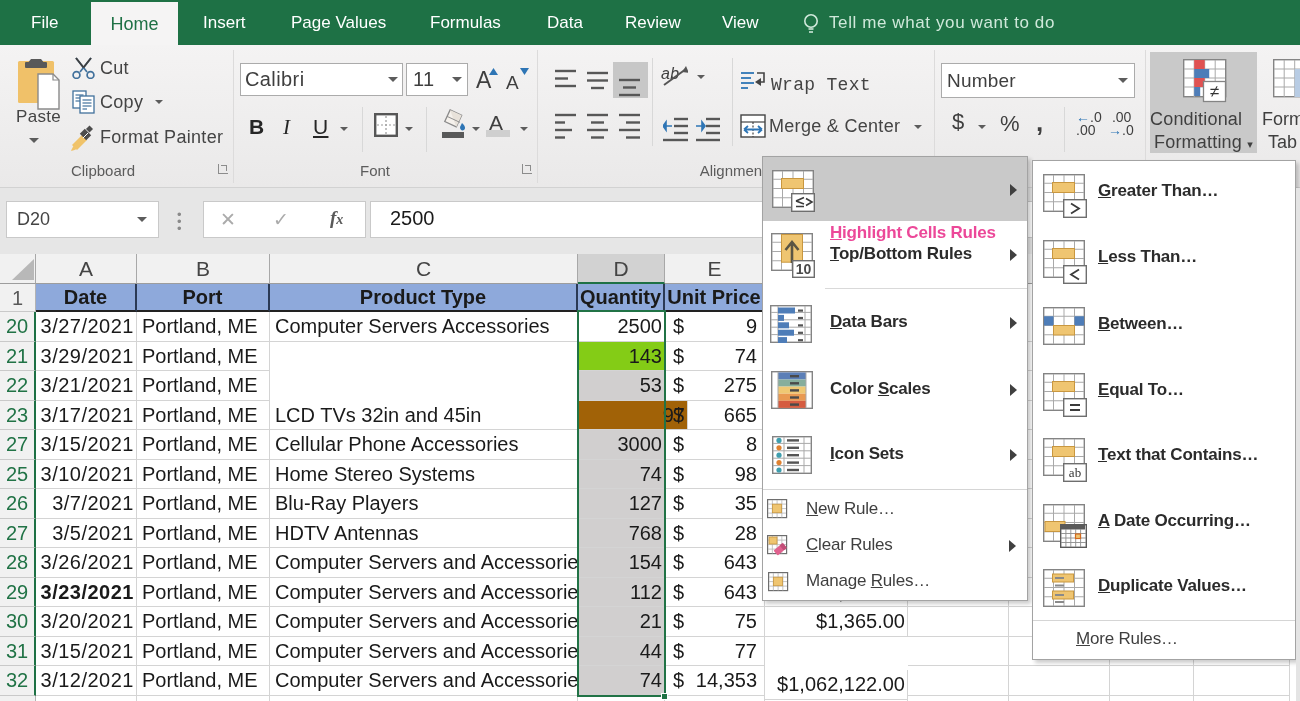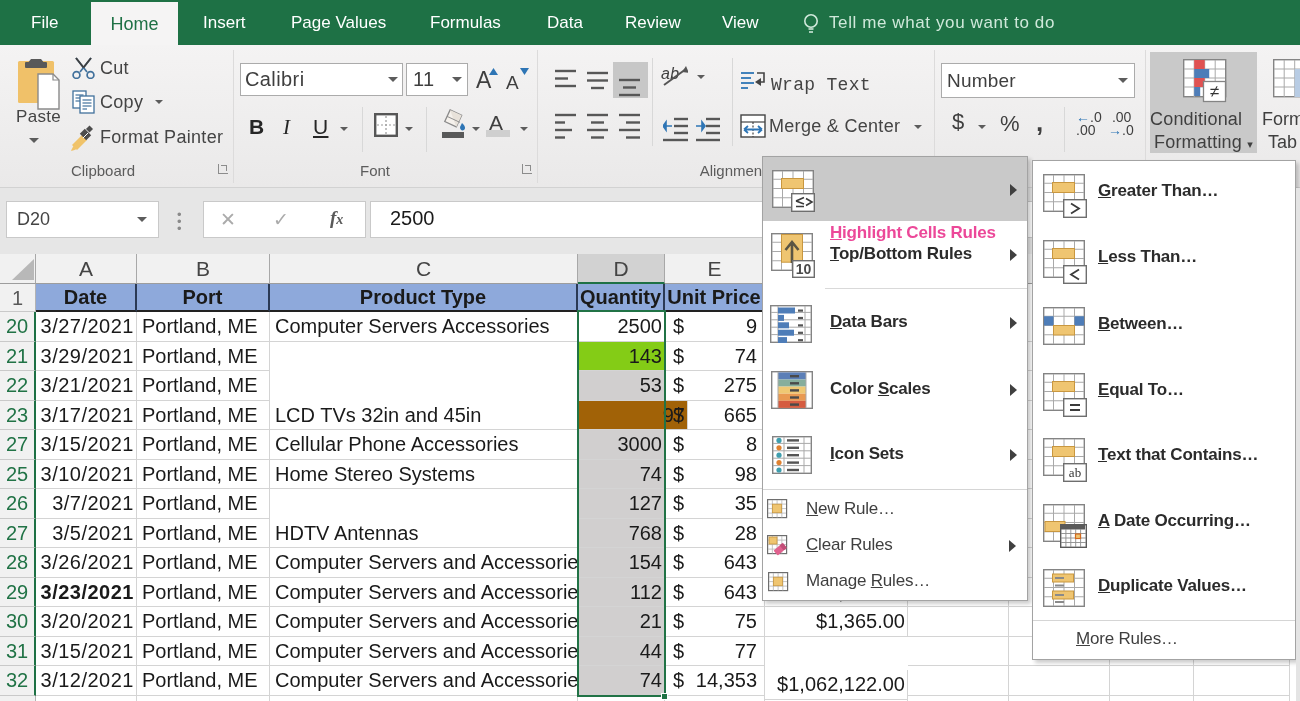--- a/index.html
+++ b/index.html
@@ -151,20 +151,21 @@
         <span>$</span>
         <span>98</span>
       </div>
       <div class="cell num" style="left:765px;top:205.5px;width:143px;height:29.5px;line-height:28.5px;"></div>
       <div class="cell" style="left:908px;top:205.5px;width:101px;height:29.5px;"></div>
       <div class="cell" style="left:1009px;top:205.5px;width:101px;height:29.5px;"></div>
       <div class="cell" style="left:1110px;top:205.5px;width:84px;height:29.5px;"></div>
       <div class="cell" style="left:1194px;top:205.5px;width:96px;height:29.5px;"></div>
       <div class="cell num" style="left:36px;top:235px;width:101px;height:29.5px;line-height:28.5px;letter-spacing:0.5px;">3/7/2021</div>
       <div class="cell" style="left:137px;top:235px;width:133px;height:29.5px;line-height:28.5px;padding-left:5px;">Portland, ME</div>
+      <div class="cell" style="left:270px;top:235px;width:308px;height:29.5px;line-height:28.5px;padding-left:5px;">Blu-Ray Players</div>
       <div class="cell num" style="left:578px;top:235px;width:87px;height:29.5px;line-height:28.5px;background:#d1cfcf;">127</div>
       <div class="cell acct" style="left:665px;top:235px;width:100px;height:29.5px;line-height:28.5px;">
         <span>$</span>
         <span>35</span>
       </div>
       <div class="cell num" style="left:765px;top:235px;width:143px;height:29.5px;line-height:28.5px;"></div>
       <div class="cell" style="left:908px;top:235px;width:101px;height:29.5px;"></div>
       <div class="cell" style="left:1009px;top:235px;width:101px;height:29.5px;"></div>
       <div class="cell" style="left:1110px;top:235px;width:84px;height:29.5px;"></div>
       <div class="cell" style="left:1194px;top:235px;width:96px;height:29.5px;"></div>

